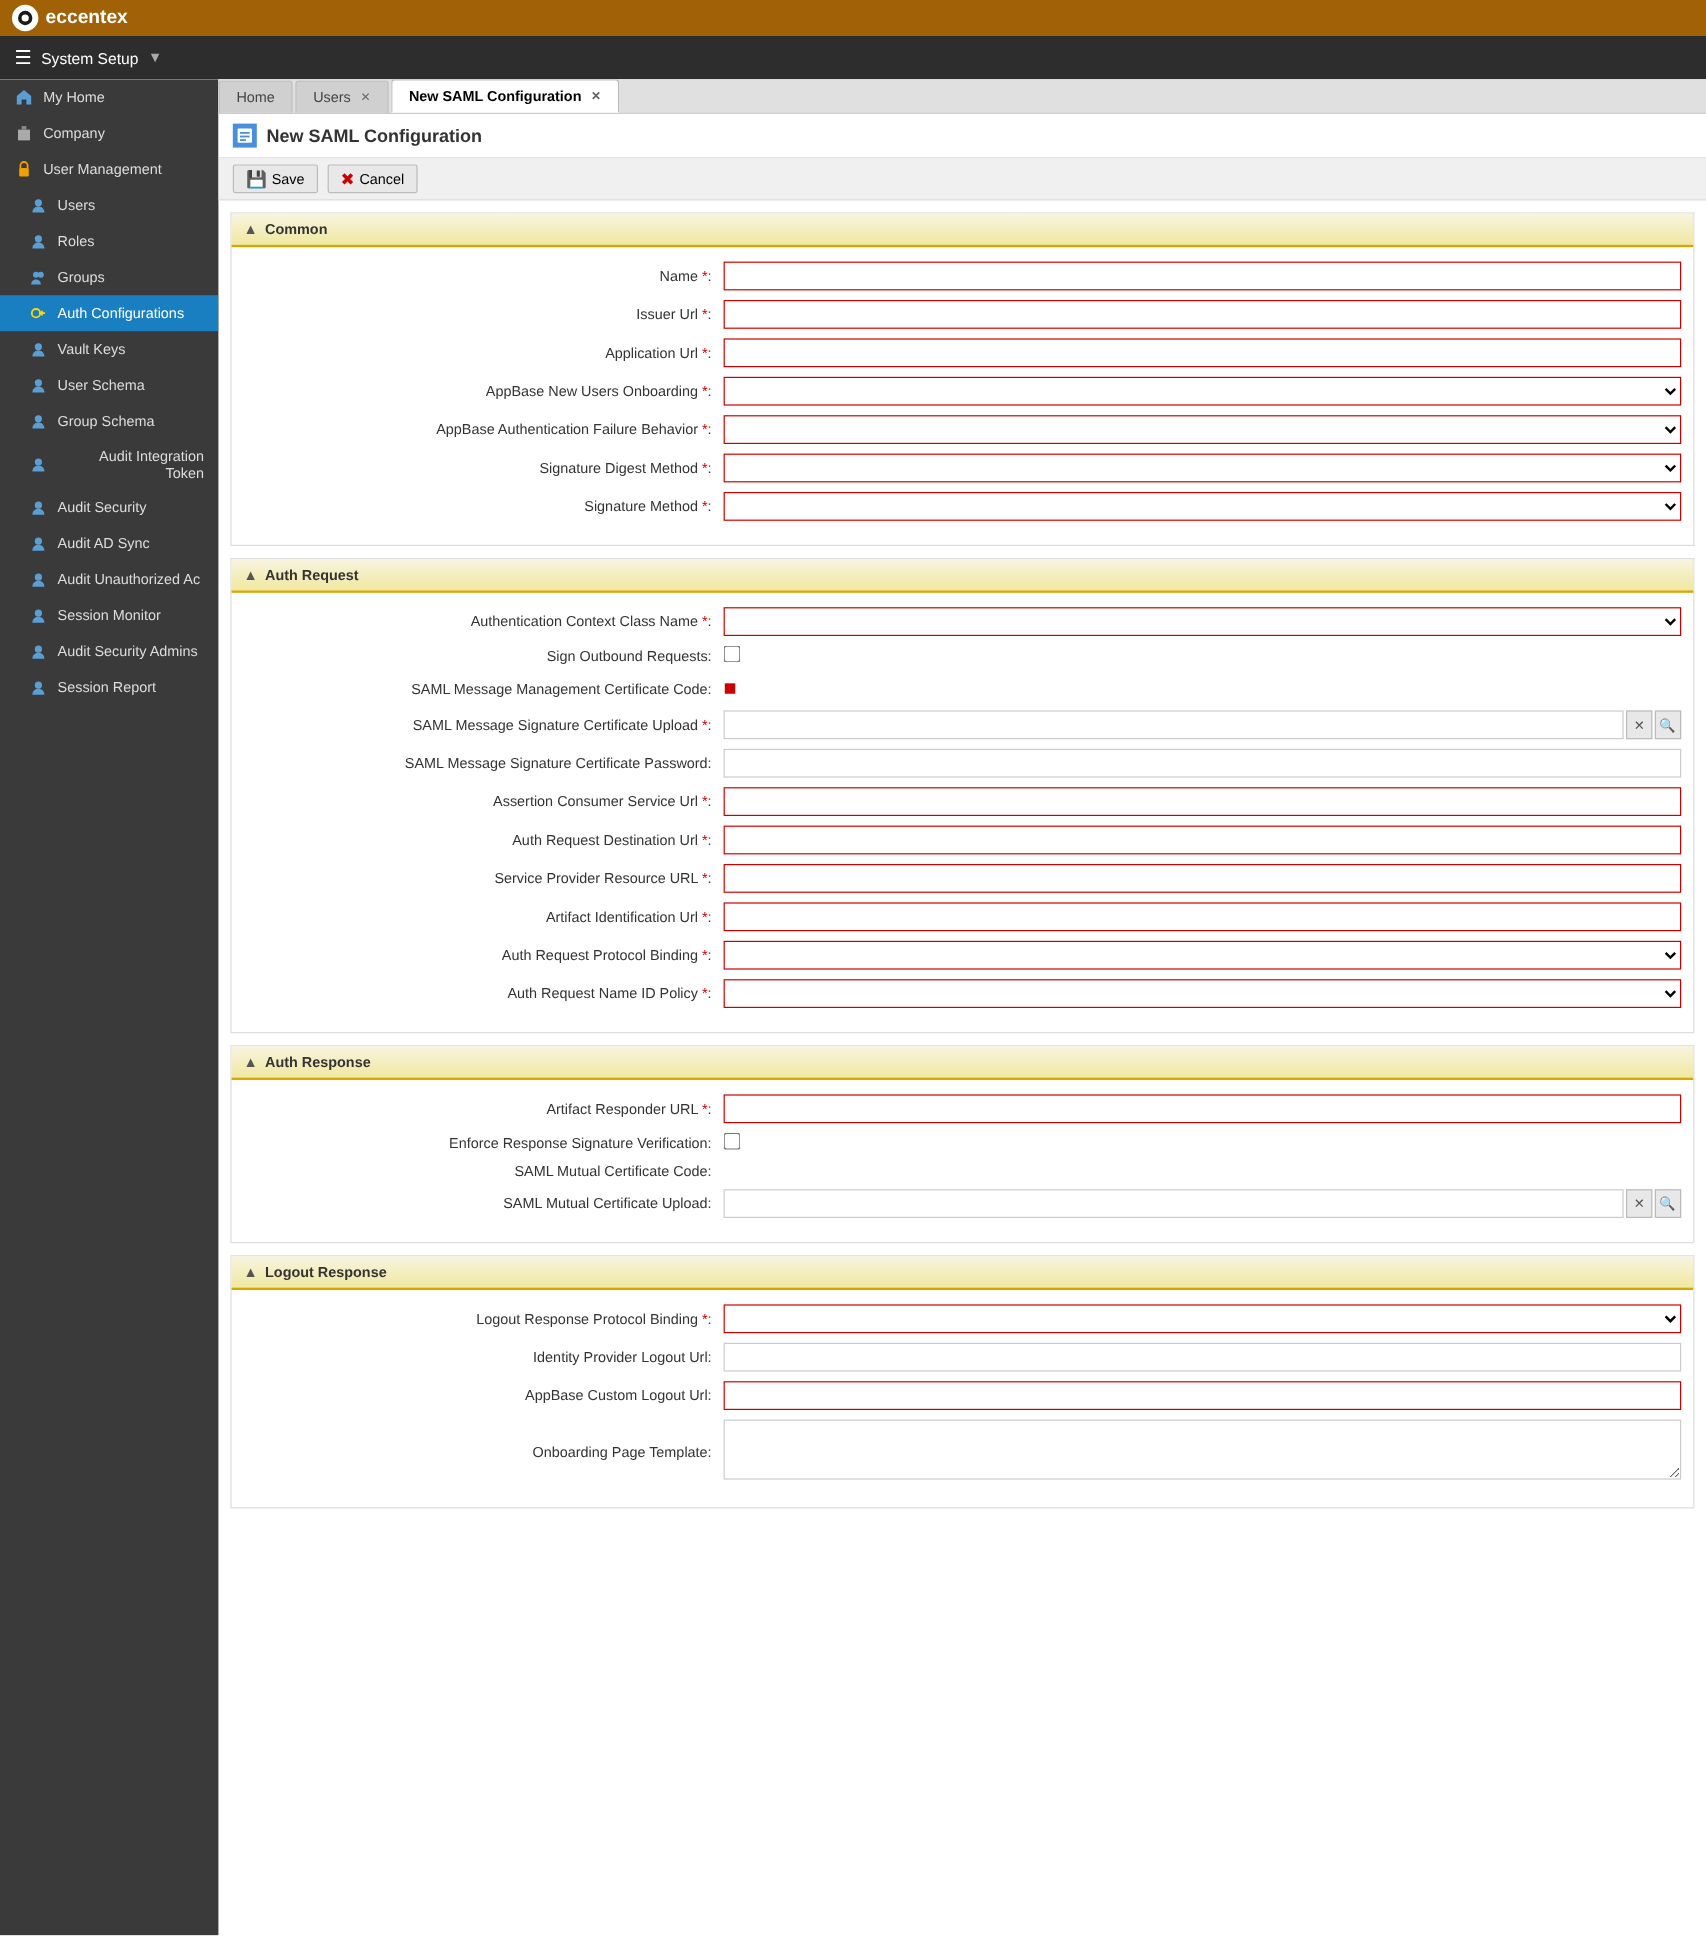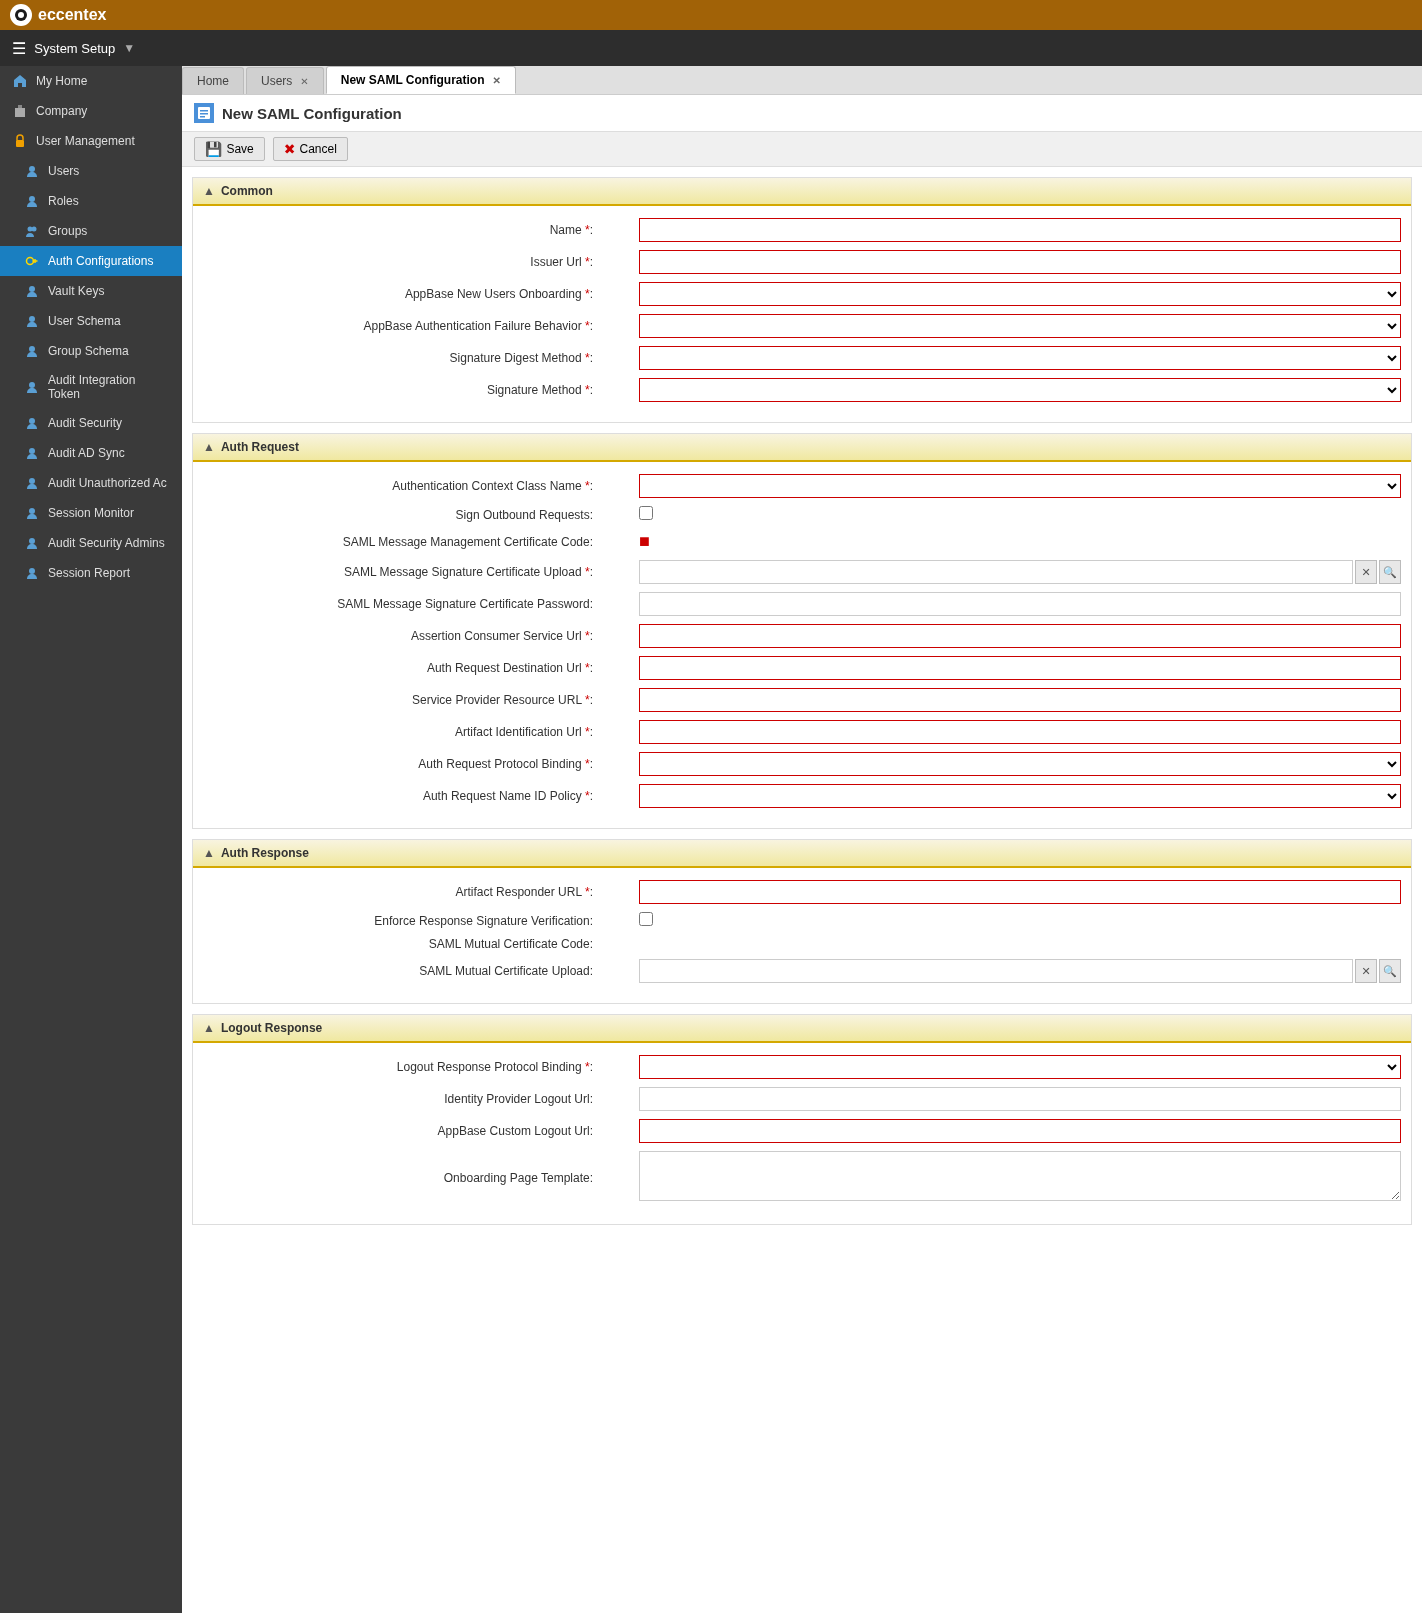--- a/index.html
+++ b/index.html
@@ -15,21 +15,21 @@
     .system-bar { background: #2d2d2d; height: 36px; display: flex; align-items: center; padding: 0 12px; gap: 8px; }
     .system-bar-title { color: #fff; font-size: 13px; display: flex; align-items: center; gap: 6px; }
     .hamburger { color: #fff; font-size: 16px; cursor: pointer; }
     .system-bar-arrow { color: #aaa; font-size: 12px; }
 
     
     .main-layout { display: flex; flex: 1; overflow: hidden; }
 
     
     .sidebar { width: 182px; background: #3a3a3a; flex-shrink: 0; overflow-y: auto; display: flex; flex-direction: column; }
-    .sidebar-item { display: flex; align-items: center; gap: 8px; padding: 7px 12px; color: #ddd; cursor: pointer; font-size: 12px; }
+    .sidebar-item { display: flex; align-items: center; gap: 8px; padding: 7px 12px; color: #ddd; cursor: pointer; font-size: 12px; text-align: right; }
     .sidebar-item.active { background: #1a7fc1; color: #fff; }
     .sidebar-item .s-icon { width: 16px; height: 16px; flex-shrink: 0; display: flex; align-items: center; justify-content: center; }
 
     
     .tab-bar { background: #e0e0e0; display: flex; align-items: flex-end; padding: 0 0 0 0; border-bottom: 1px solid #ccc; }
     .tab { display: flex; align-items: center; gap: 4px; padding: 6px 14px; background: #d0d0d0; border: 1px solid #bbb; border-bottom: none; cursor: pointer; font-size: 12px; color: #444; margin-right: 2px; border-radius: 3px 3px 0 0; }
     .tab.active { background: #fff; border-bottom: 1px solid #fff; color: #000; font-weight: bold; }
     .tab .close-x { color: #666; font-size: 10px; margin-left: 4px; cursor: pointer; }
     .content-header { background: #fff; border-bottom: 1px solid #ddd; padding: 8px 12px; display: flex; align-items: center; gap: 8px; }
     .content-header-icon { width: 20px; height: 20px; background: #4a90d9; display: flex; align-items: center; justify-content: center; }
@@ -44,21 +44,21 @@
 
     
     .form-container { padding: 10px; }
     .section { background: #fff; border: 1px solid #ddd; margin-bottom: 10px; }
     .section-header { background: linear-gradient(to bottom, #f8f4e0, #f0e8a0); padding: 6px 10px; display: flex; align-items: center; gap: 6px; border-bottom: 2px solid #d4a800; }
     .section-header .collapse-icon { color: #555; font-size: 12px; cursor: pointer; }
     .section-title { font-size: 12px; font-weight: bold; color: #333; }
     .section-body { padding: 12px 0; }
 
     
-    .form-row { display: flex; align-items: center; margin-bottom: 8px; padding: 0 10px; gap: 36px; }
+    .form-row { display: flex; align-items: center; margin-bottom: 8px; padding: 0 10px; }
     .form-label { text-align: right; width: 400px; flex-shrink: 0; padding-right: 10px; font-size: 12px; color: #333; }
     .required { color: #cc0000; }
     .form-control { flex: 1; }
     .form-input { width: 100%; height: 24px; border: 1px solid #cc0000; padding: 2px 4px; font-size: 12px; outline: none; }
     .form-input.no-required { border: 1px solid #ccc; }
     .form-select { width: 100%; height: 24px; border: 1px solid #cc0000; padding: 2px 4px; font-size: 12px; background: #fff; }
     .form-checkbox { width: 14px; height: 14px; cursor: pointer; }
     .form-textarea { width: 100%; height: 50px; border: 1px solid #ccc; padding: 2px 4px; font-size: 12px; resize: vertical; }
 
     
@@ -308,20 +308,26 @@
                 <input type="text" class="form-input" value="" style="">
               </div>
             </div>
             <div class="form-row">
               <div class="form-label">Issuer Url <span class="required">*</span>:</div>
               <div class="form-control">
                 <input type="text" class="form-input" value="" style="">
               </div>
             </div>
             <div class="form-row">
+              <div class="form-label">Application Url <span class="required">*</span>:</div>
+              <div class="form-control">
+                <input type="text" class="form-input" value="" style="">
+              </div>
+            </div>
+            <div class="form-row">
               <div class="form-label">AppBase New Users Onboarding <span class="required">*</span>:</div>
               <div class="form-control">
                 <select class="form-select"></select>
               </div>
             </div>
             <div class="form-row">
               <div class="form-label">AppBase Authentication Failure Behavior <span class="required">*</span>:</div>
               <div class="form-control">
                 <select class="form-select"></select>
               </div>

